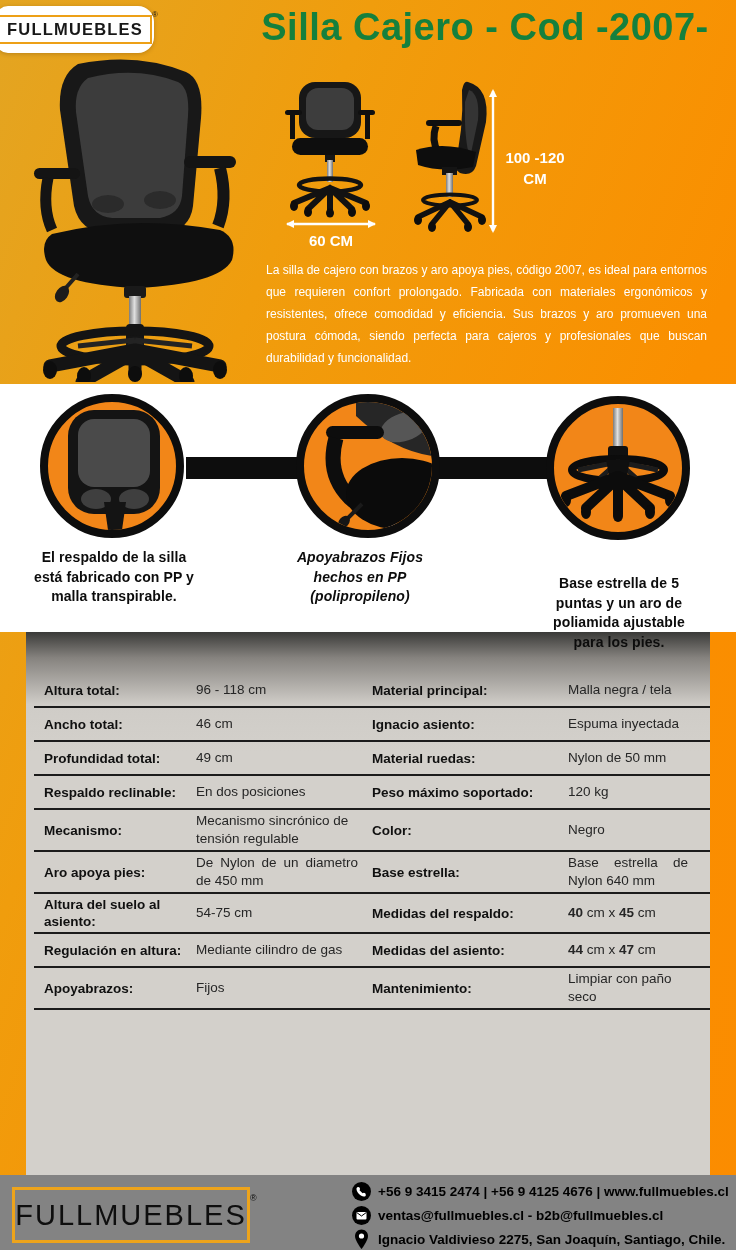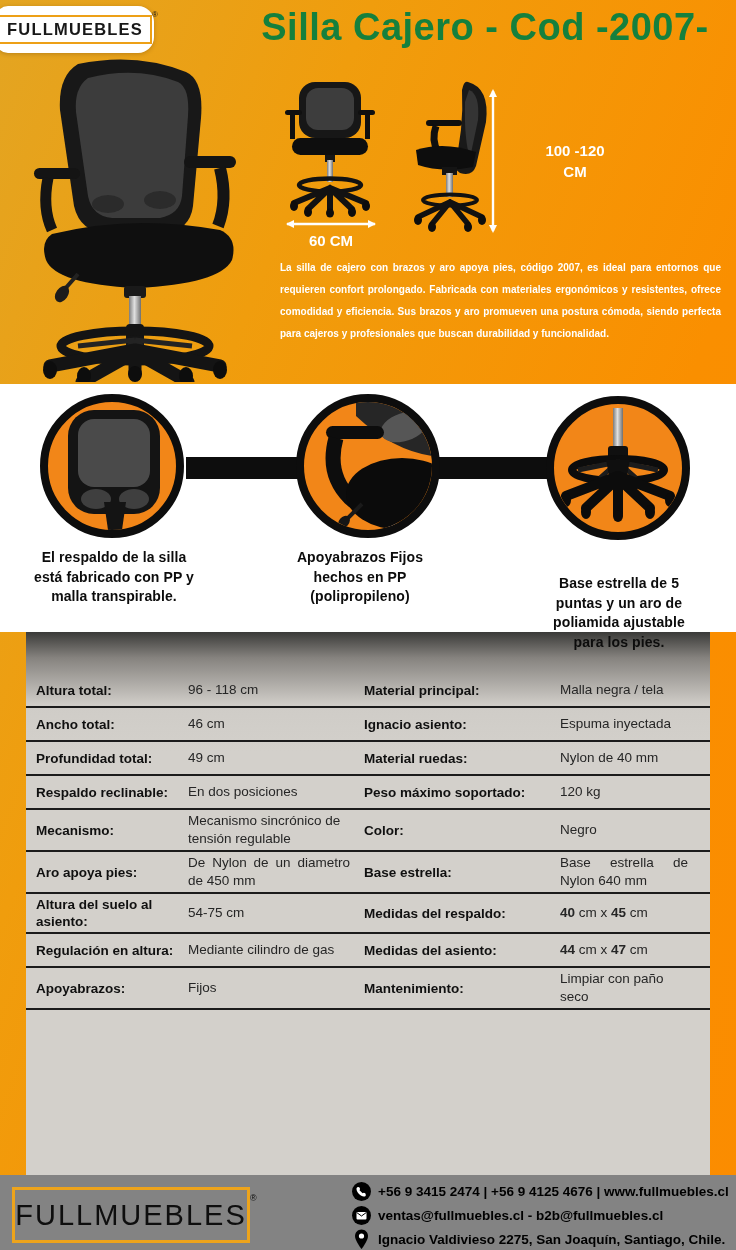--- a/index.html
+++ b/index.html
@@ -18,41 +18,41 @@
   .logo-inner{border:2px solid #eda016;padding:3px 7px;position:relative;}
   .logo-text{font-size:16.5px;font-weight:600;letter-spacing:1.2px;color:#181818;white-space:nowrap;}
   .logo-reg{position:absolute;top:-7px;right:-8px;font-size:8px;color:#181818;}
   .page-title{
     position:absolute;left:236px;top:0;width:498px;height:54px;
     display:flex;align-items:center;justify-content:center;
     color:#15803d;font-size:38px;font-weight:800;letter-spacing:.5px;white-space:nowrap;
   }
   .dim-label{position:absolute;color:#ffffff;font-weight:bold;font-size:15px;text-align:center;line-height:21px;}
   .description{
-    position:absolute;left:280px;top:247px;width:441px;
-    color:#ffffff;font-size:10px;line-height:22px;text-align:justify;font-weight:700;
+    position:absolute;left:266px;top:247px;width:441px;
+    color:#ffffff;font-size:12px;line-height:22px;text-align:justify;font-weight:400;
   }
   
   .white-band{position:absolute;top:384px;left:0;width:736px;height:248px;background:#ffffff;}
   .connector-bar{position:absolute;top:457px;height:22px;background:#0d0d0d;z-index:1;}
   .feature-circle{
     position:absolute;top:394px;width:128px;height:128px;border-radius:50%;
     background:#f28618;border:8px solid #0d0d0d;overflow:hidden;z-index:2;
   }
   .feature-circle svg{position:absolute;top:0;left:0;}
   .feature-caption{
     position:absolute;text-align:center;font-weight:bold;color:#0c0c0c;
     font-size:14px;line-height:19.5px;letter-spacing:.1px;z-index:2;
   }
   
   .spec-panel{
     position:absolute;top:632px;left:26px;width:684px;height:543px;
     background:linear-gradient(180deg,#3a3a38 0px,#86837f 26px,#cfccc7 72px,#d3d0cb 120px,#d3d0cb 100%);
   }
-  .spec-table{margin-top:42px;}
+  .spec-table{margin-top:42px;padding-left:8px;}
   .spec-row{
     display:grid;grid-template-columns:152px 176px 196px 1fr;align-items:center;
     min-height:34px;padding:2px 8px 2px 10px;border-bottom:2px solid #1b1b1b;box-sizing:border-box;
   }
   .spec-row:last-child{min-height:42px;}
   .spec-label{font-weight:bold;font-size:13.5px;color:#101010;line-height:17px;padding-right:8px;}
   .spec-value{font-size:13.5px;color:#262626;line-height:18px;padding-right:14px;}
   .v-justify{text-align:justify;}
   .b{font-weight:bold;}
   
@@ -157,21 +157,21 @@
     <path d="M11 1 L3 5 L11 9 Z" fill="#ffffff"></path>
     <path d="M85 1 L93 5 L85 9 Z" fill="#ffffff"></path>
   </svg>
   <div class="dim-label" style="left:283px;top:230px;width:96px;">60 CM</div>
 
   <svg style="position:absolute;left:487px;top:86px" width="12" height="150" viewBox="0 0 12 150">
     <path d="M6 5 V145" stroke="#ffffff" stroke-width="2.4"></path>
     <path d="M2 11 L6 3 L10 11 Z" fill="#ffffff"></path>
     <path d="M2 139 L6 147 L10 139 Z" fill="#ffffff"></path>
   </svg>
-  <div class="dim-label" style="left:502px;top:140px;width:66px;margin-left:40px;">
+  <div class="dim-label" style="left:502px;top:147px;width:66px;">
     <div>100 -120</div>
     <div>CM</div>
   </div>
 
   <p class="description">La silla de cajero con brazos y aro apoya pies, código 2007, es ideal para entornos que requieren confort prolongado. Fabricada con materiales ergonómicos y resistentes, ofrece comodidad y eficiencia. Sus brazos y aro promueven una postura cómoda, siendo perfecta para cajeros y profesionales que buscan durabilidad y funcionalidad.</p>
 </div>
 
 <div class="white-band"></div>
 <div class="connector-bar" style="left:186px;width:116px;"></div>
 <div class="connector-bar" style="left:438px;width:112px;"></div>
@@ -209,21 +209,21 @@
     <path d="M64 72 L12 92 M64 72 L116 92 M64 74 L32 104 M64 74 L96 104 M64 76 L64 110" stroke="#0c0c0c" stroke-width="10" stroke-linecap="round"></path>
     <ellipse cx="12" cy="96" rx="5" ry="7" fill="#0b0b0b"></ellipse>
     <ellipse cx="116" cy="96" rx="5" ry="7" fill="#0b0b0b"></ellipse>
     <ellipse cx="32" cy="108" rx="5" ry="7" fill="#0b0b0b"></ellipse>
     <ellipse cx="96" cy="108" rx="5" ry="7" fill="#0b0b0b"></ellipse>
     <ellipse cx="64" cy="112" rx="5" ry="6" fill="#0b0b0b"></ellipse>
   </svg>
 </div>
 
 <div class="feature-caption" style="left:28px;top:548px;width:172px;">El respaldo de la silla está fabricado con PP y malla transpirable.</div>
-<div class="feature-caption" style="left:290px;top:548px;width:140px;">Apoyabrazos Fijos hechos en PP (polipropileno)</div>
+<div class="feature-caption" style="left:290px;top:548px;width:140px;font-style:italic;">Apoyabrazos Fijos hechos en PP (polipropileno)</div>
 <div class="feature-caption" style="left:543px;top:538px;width:152px;margin-top:36px;">Base estrella de 5 puntas y un aro de poliamida ajustable para los pies.</div>
 
 <div class="spec-panel">
   <div class="spec-table">
 
     <div class="spec-row">
       <div class="spec-label">Altura total:</div>
       <div class="spec-value">96 - 118 cm</div>
       <div class="spec-label">Material principal:</div>
       <div class="spec-value">Malla negra / tela</div>
@@ -233,21 +233,21 @@
       <div class="spec-label">Ancho total:</div>
       <div class="spec-value">46 cm</div>
       <div class="spec-label">Ignacio asiento:</div>
       <div class="spec-value">Espuma inyectada</div>
     </div>
 
     <div class="spec-row">
       <div class="spec-label">Profundidad total:</div>
       <div class="spec-value">49 cm</div>
       <div class="spec-label">Material ruedas:</div>
-      <div class="spec-value">Nylon de 40 mm</div>
+      <div class="spec-value">Nylon de 50 mm</div>
     </div>
 
     <div class="spec-row">
       <div class="spec-label">Respaldo reclinable:</div>
       <div class="spec-value">En dos posiciones</div>
       <div class="spec-label">Peso máximo soportado:</div>
       <div class="spec-value">120 kg</div>
     </div>
 
     <div class="spec-row">

